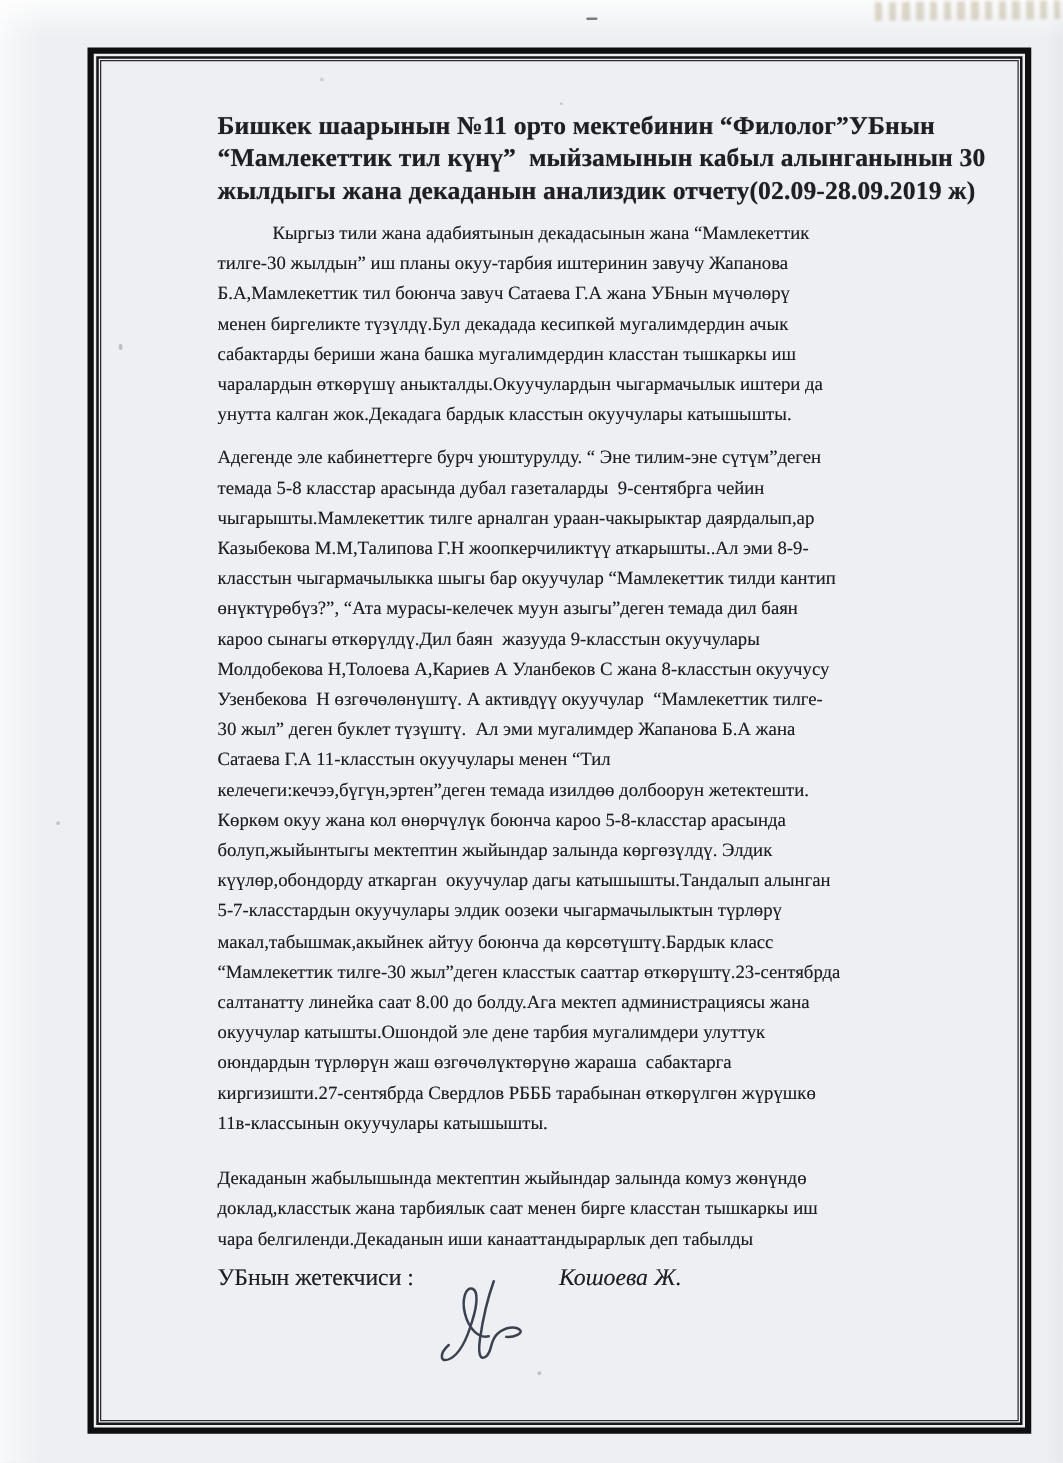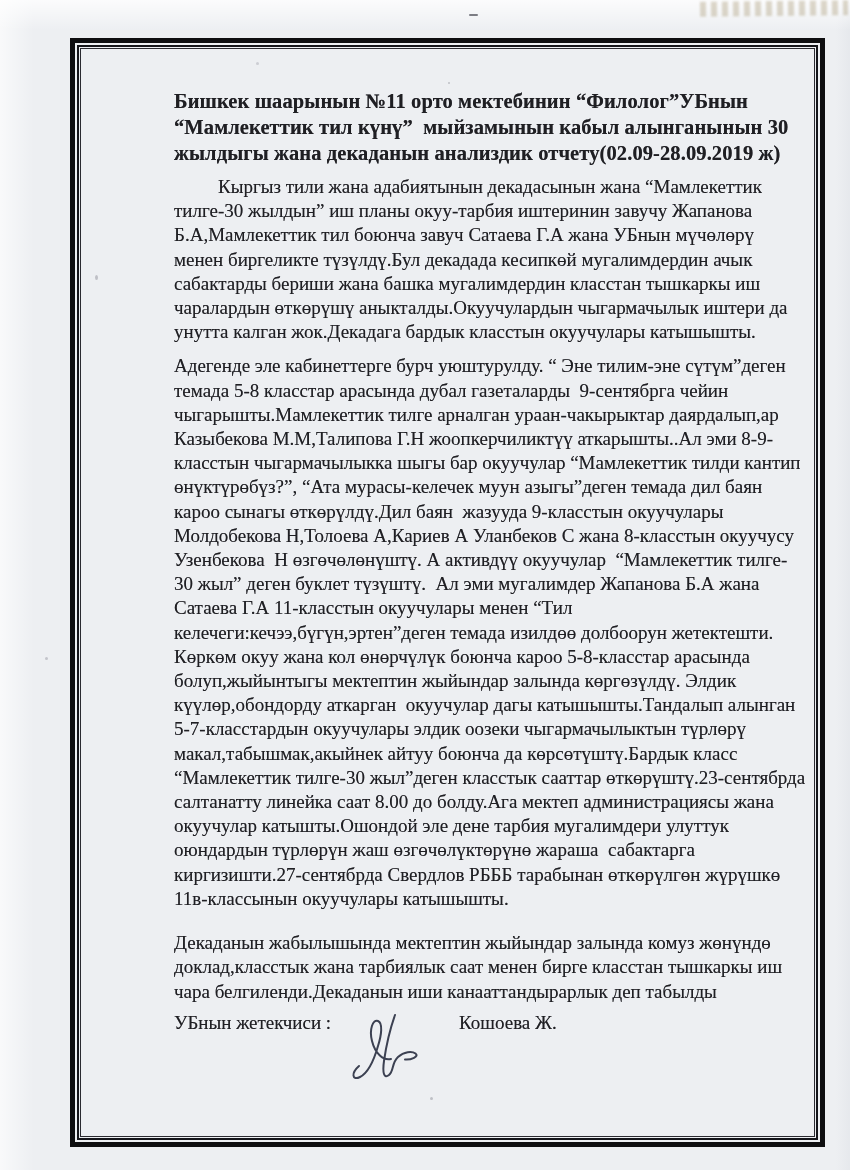--- a/index.html
+++ b/index.html
@@ -29,37 +29,37 @@
   .text-column {
     position: absolute; left: 82px; top: 50px; width: 700px;
     padding-top: 38px; padding-left: 92px; box-sizing: border-box;
   }
   .doc-title {
     font-weight: bold; font-size: 20.5px; line-height: 26px;
     letter-spacing: .1px;
     text-shadow: 0 0 .6px rgba(20,20,30,.6);
   }
   .para {
-    font-size: 19px; line-height: 24.2px;
+    font-size: 15px; line-height: 24.2px;
     text-shadow: 0 0 .5px rgba(25,25,35,.5);
   }
   .tline { white-space: pre; }
   .para-1 { margin-top: 9px; }
   .para-1 .tline:first-child { text-indent: 44px; }
   .para-2 { margin-top: 10px; }
   .para-3 { margin-top: 20px; }
   .signature-row {
     margin-top: 7px; font-size: 19px; line-height: 24.2px;
-    display: flex; align-items: center;
+    display: flex; align-items: flex-end;
     text-shadow: 0 0 .5px rgba(25,25,35,.5);
   }
   .signature-svg {
     width: 80px; height: 78px; margin: -14px 0 -60px 14px; flex: none;
   }
-  .signee-name { margin-left: 34px; }
+  .signee-name { margin-left: 22px; font-style: italic; }
   .bleed-through {
     position: absolute; right: 2px; top: 1px; width: 148px; height: 15px;
     background: repeating-linear-gradient(90deg,
       rgba(141,121,72,.28) 0px, rgba(141,121,72,.28) 6px,
       rgba(141,121,72,0) 6px, rgba(141,121,72,0) 11px);
     filter: blur(1.2px); transform: rotate(-.6deg);
   }
   .speck { position: absolute; background: rgba(70,70,85,.55); border-radius: 50%; }
   .speck.s1 { left: 469px; top: 14px;  width: 9px; height: 2px; border-radius: 1px; background: rgba(60,60,70,.65); }
   .speck.s2 { left: 95px;  top: 275px; width: 3px; height: 5px; opacity: .5; }

